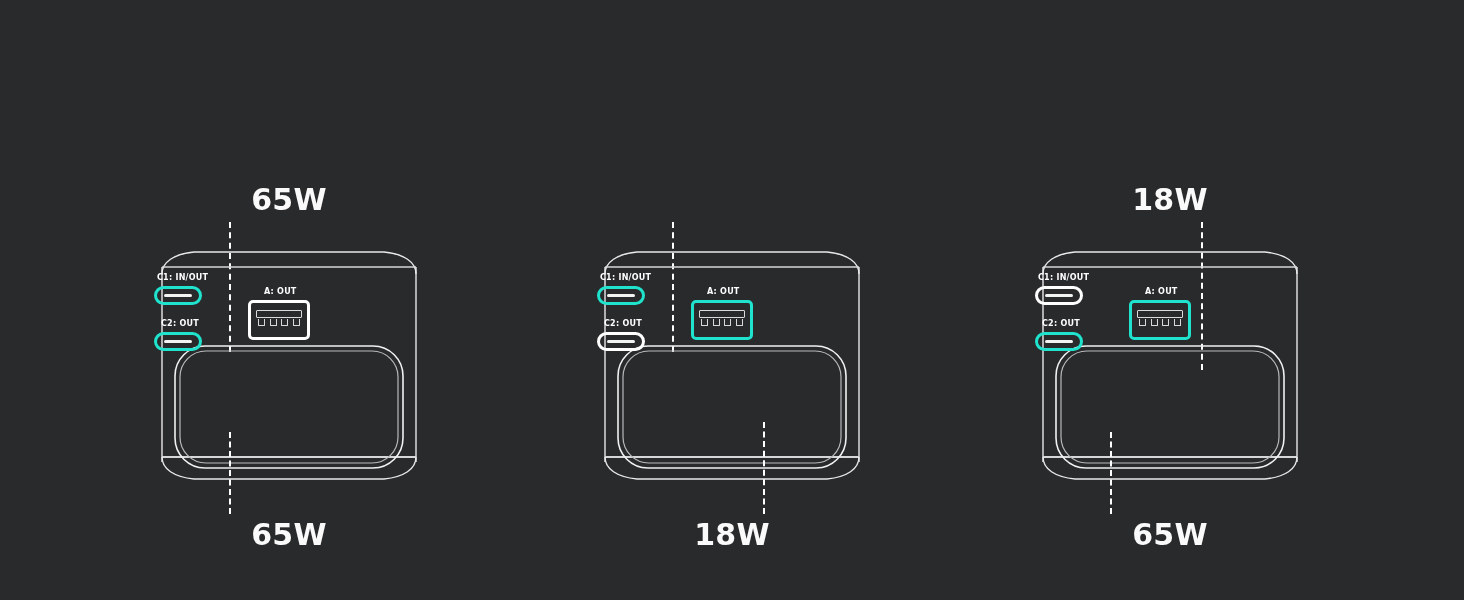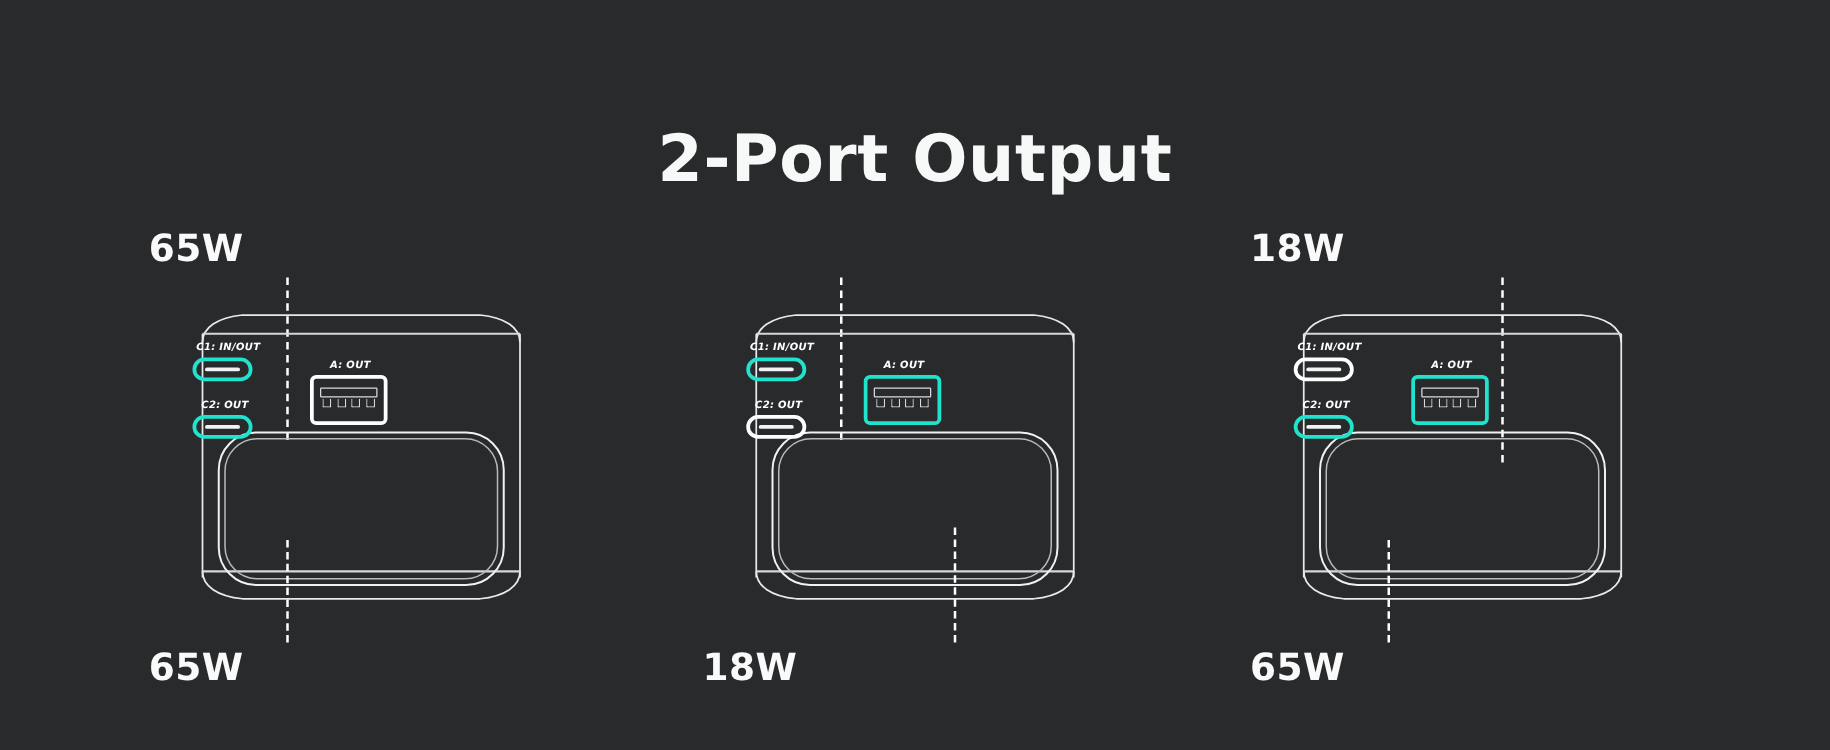--- a/index.html
+++ b/index.html
@@ -39,20 +39,21 @@
     width:340px;
     height:400px;
   }
   #col-0 { left:119px; }
   #col-1 { left:562px; }
   #col-2 { left:1000px; }
 
   .watt-label {
     position:absolute;
     width:340px;
+    text-align:center;
     font-size:30px;
     font-weight:bold;
     color:#fafafa;
     line-height:1;
     font-family:"DejaVu Sans", sans-serif;
     letter-spacing:0.3px;
   }
   .watt-top    { top:15px; }
   .watt-bottom { top:350px; }
 
@@ -77,21 +78,20 @@
 
   .port-caption {
     position:absolute;
     font-size:8px;
     font-weight:bold;
     color:#ffffff;
     letter-spacing:0.25px;
     white-space:nowrap;
     line-height:1;
     font-family:"DejaVu Sans", sans-serif;
-    font-style:italic;
   }
 
   
   .usbc {
     position:absolute;
     width:48px; height:19px;
     border-radius:10px;
     border:3px solid #ffffff;
     display:flex; align-items:center; justify-content:center;
   }
@@ -138,21 +138,20 @@
     position:absolute;
     width:0;
     border-left:2px dashed #ffffff;
   }
 </style>
 </head>
 <body>
 
 <div id="stage">
 
-  <div class="page-title">2-Port Output</div>
 
   <div class="device-col" id="col-0">
 
     <div class="watt-label watt-top">65W</div>
 
     <div class="lead" style="left:110px; top:52px; height:130px;"></div>
 
     <div class="device-body">
       <svg viewBox="0 0 258 232" xmlns="http://www.w3.org/2000/svg" fill="none">
 

